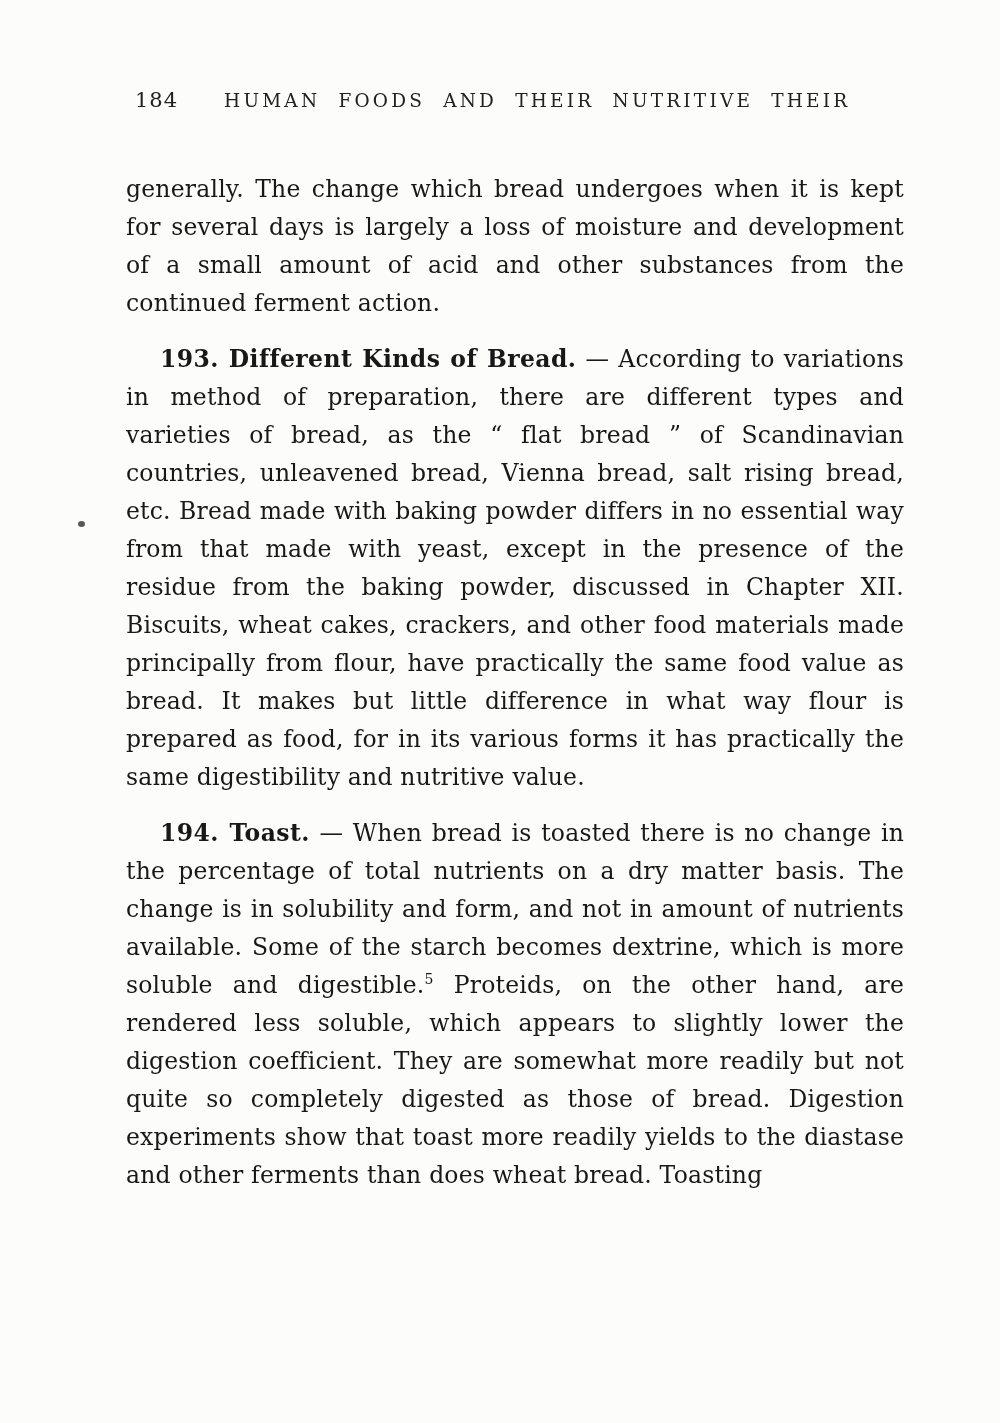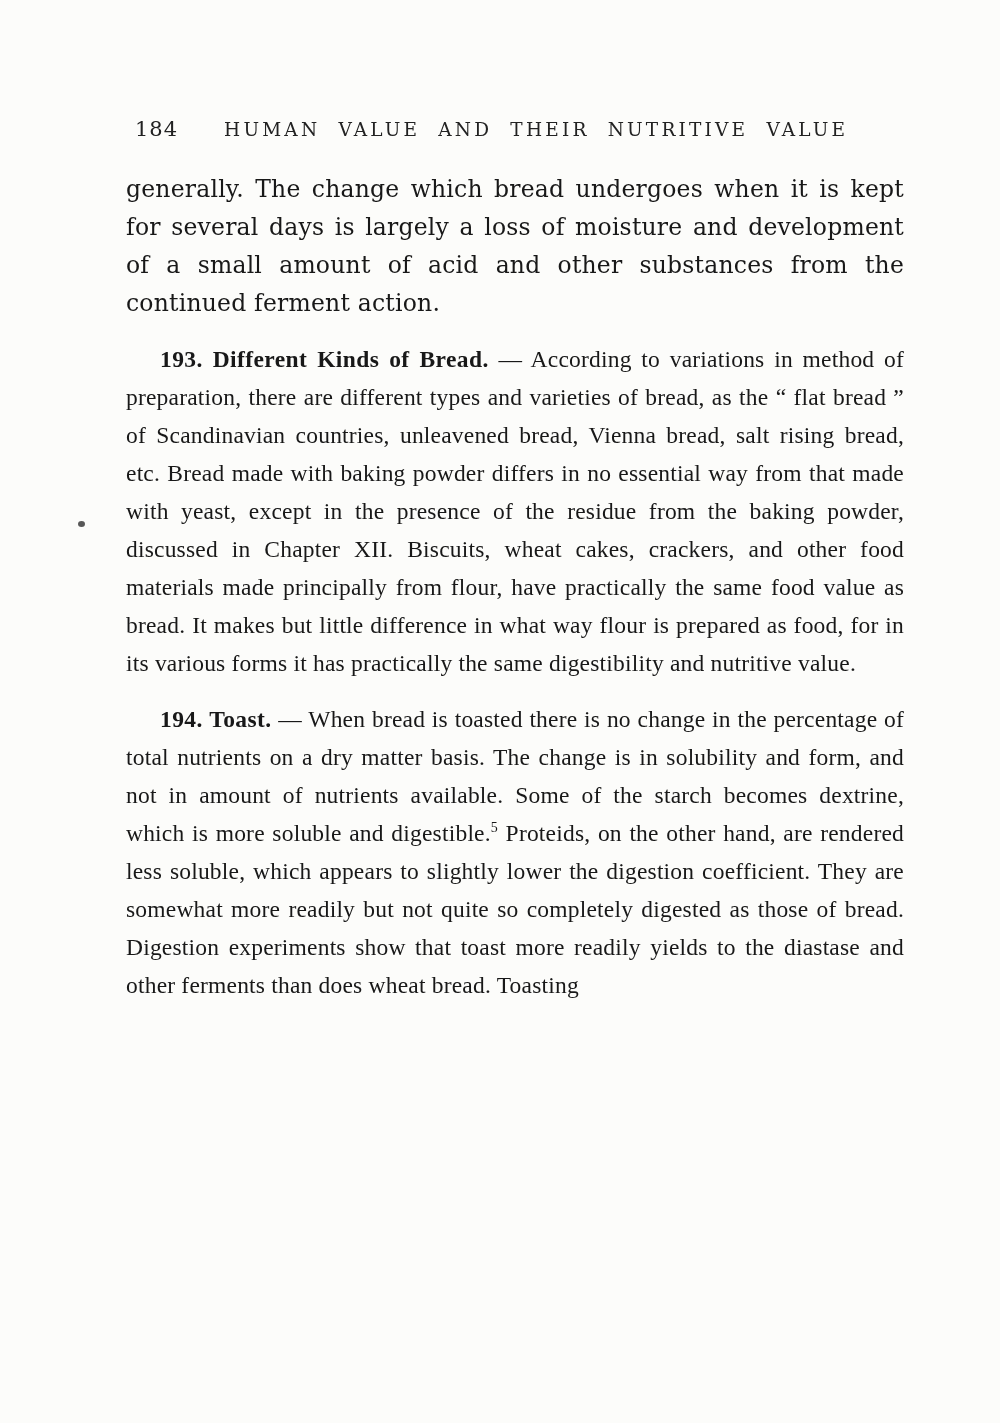--- a/index.html
+++ b/index.html
@@ -12,21 +12,21 @@
     width: 1000px;
     height: 1423px;
     margin: 0 auto;
     background: #fcfcfa;
     color: #1c1c1c;
     font-family: "DejaVu Serif", "Liberation Serif", serif;
     overflow: hidden;
   }
   .running-header {
     position: absolute;
-    top: 117px;
+    top: 88px;
     left: 135px;
     right: 100px;
     display: flex;
     align-items: baseline;
     gap: 46px;
     white-space: nowrap;
   }
   .page-number {
     font-size: 21px;
     letter-spacing: 1px;
@@ -47,21 +47,20 @@
     line-height: 38px;
     letter-spacing: 0.2px;
     text-align: justify;
     color: #181818;
   }
   .para {
     margin: 10px 0 18px 0;
   }
   .para.indent {
     text-indent: 34px;
-    font-family: Liberation Serif, serif;
   }
   .lead {
     font-weight: bold;
     letter-spacing: 0.4px;
   }
   sup {
     font-size: 14px;
     line-height: 0;
     vertical-align: super;
   }
@@ -76,21 +75,21 @@
     opacity: 0.85;
   }
 </style>
 </head>
 <body>
 
 <div class="page">
 
   <div class="running-header">
     <span class="page-number">184</span>
-    <span class="running-title">HUMAN VALUE AND THEIR NUTRITIVE VALUE</span>
+    <span class="running-title">HUMAN FOODS AND THEIR NUTRITIVE THEIR</span>
   </div>
 
   <span class="margin-dot"></span>
 
   <div class="text-block">
 
     <p class="para"><span>generally.  The change which bread undergoes when it is kept for several days is largely a loss of moisture and development of a small amount of acid and other substances from the continued ferment action.</span></p>
 
     <p class="para indent"><span class="lead">193. Different Kinds of Bread.</span><span> — According to variations in method of preparation, there are different types and varieties of bread, as the “ flat bread ” of Scandinavian countries, unleavened bread, Vienna bread, salt rising bread, etc.  Bread made with baking powder differs in no essential way from that made with yeast, except in the presence of the residue from the baking powder, discussed in Chapter XII.  Biscuits, wheat cakes, crackers, and other food materials made principally from flour, have practically the same food value as bread.  It makes but little difference in what way flour is prepared as food, for in its various forms it has practically the same digestibility and nutritive value.</span></p>
 

